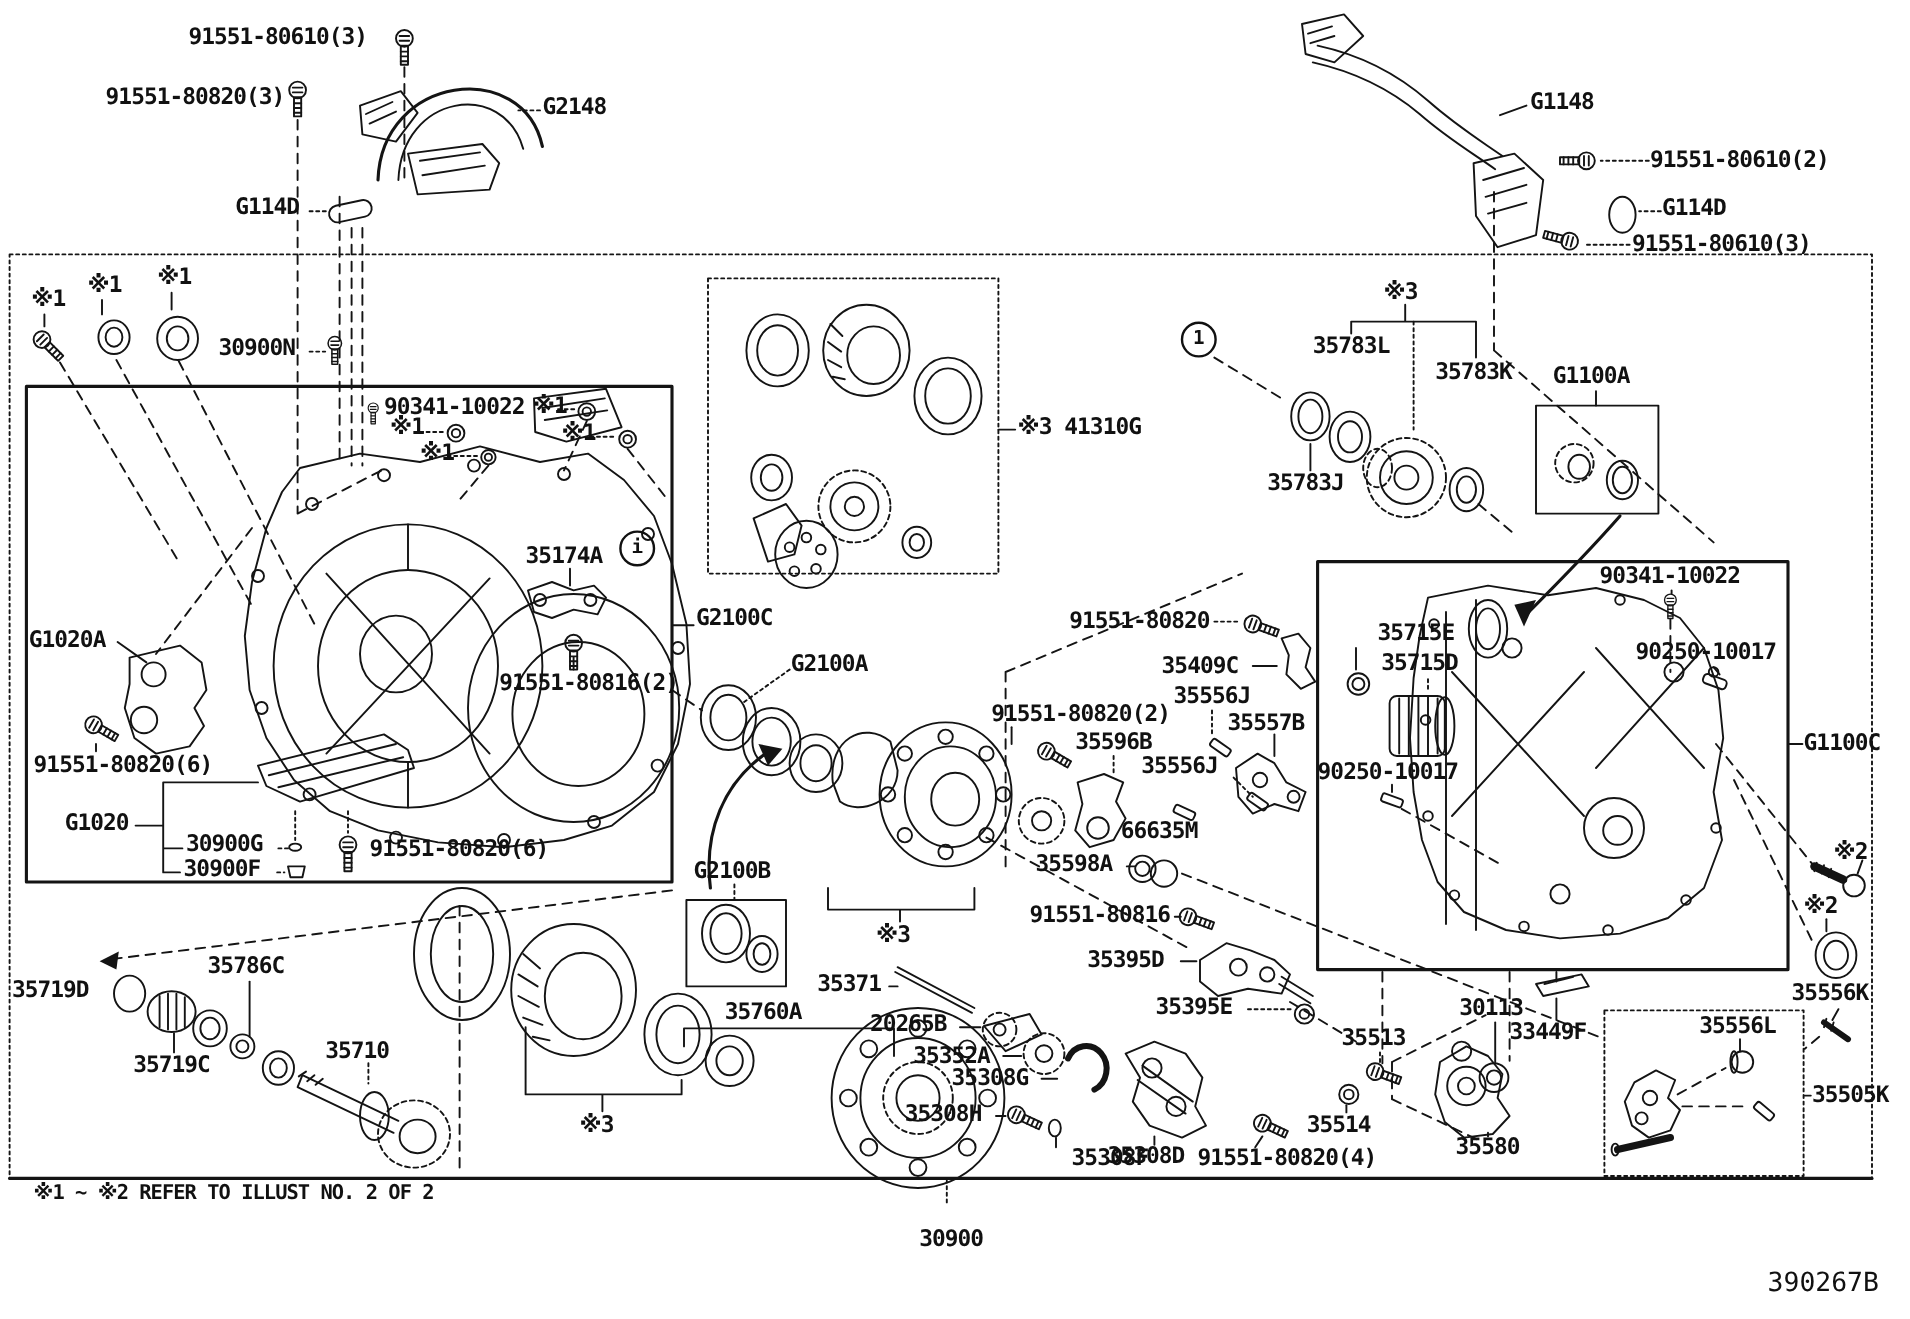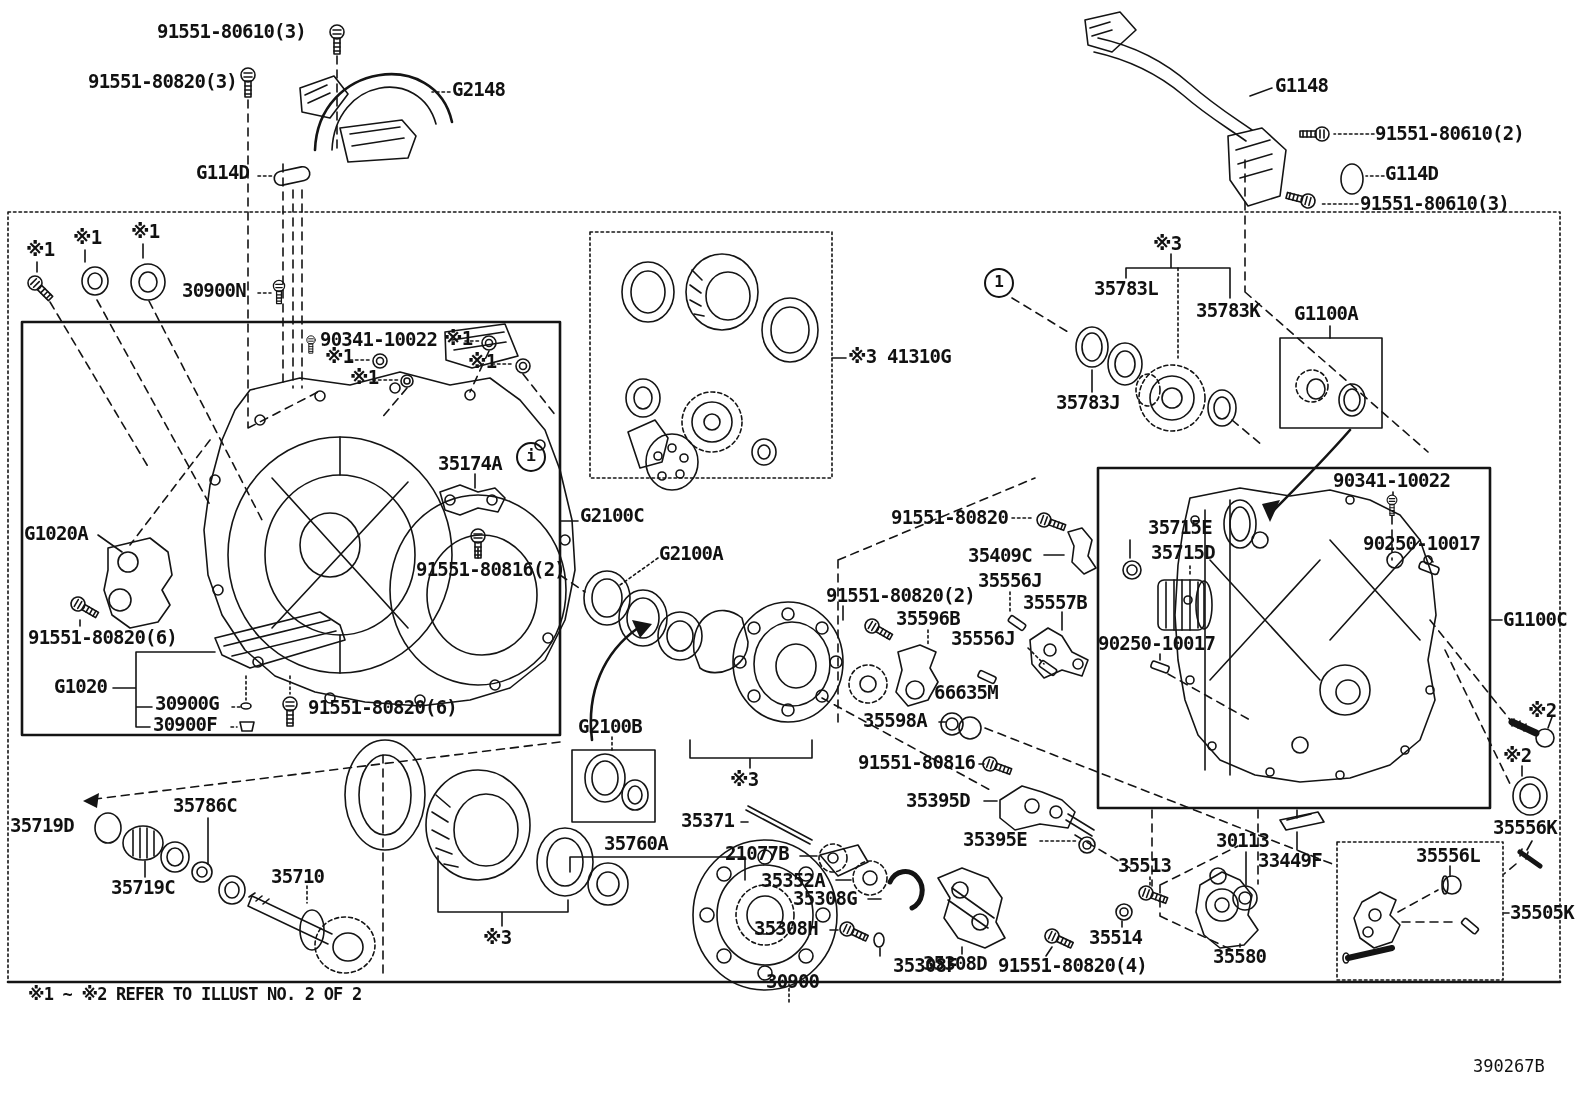--- a/index.html
+++ b/index.html
@@ -3,21 +3,21 @@
 <meta charset="utf-8">
 <title>Transaxle Parts Diagram</title>
 <style>
   html,body{margin:0;padding:0;background:#fff;}
   #stage{position:relative;width:1592px;height:1099px;background:#fff;overflow:hidden;
          font-family:"DejaVu Sans Mono","DejaVu Sans",monospace;color:#111;}
   #art{position:absolute;left:0;top:0;width:1592px;height:1099px;}
   .lbl{position:absolute;font:700 19px/1.05 "DejaVu Sans Mono","DejaVu Sans",monospace;
        letter-spacing:-0.8px;color:#111;white-space:nowrap;}
   .small{font-size:17px;font-weight:700;}
-  .plain{font-weight:400;font-size:17px;letter-spacing:0;}
+  .plain{font-weight:400;font-size:22px;letter-spacing:0;}
   .circ{position:absolute;width:26px;height:26px;border:2.2px solid #111;border-radius:50%;
         text-align:center;font:700 16px/24px "DejaVu Sans Mono","DejaVu Sans",monospace;color:#111;}
   
   .s{fill:none;stroke:#141414;stroke-width:1.6;stroke-linecap:round;stroke-linejoin:round;}
   .w{stroke-width:2.6;}
   .sd{stroke-dasharray:8 6;}
   .dt{stroke-dasharray:2.5 3;}
   .fill{fill:#141414;stroke:none;}
   .teeth{stroke-dasharray:4 3;}
 </style>
@@ -488,28 +488,28 @@
   <div class="lbl" style="left:308px;top:698px">91551-80820(6)</div>
   <div class="lbl" style="left:416px;top:560px">91551-80816(2)</div>
   <div class="lbl" style="left:580px;top:506px">G2100C</div>
   <div class="lbl" style="left:659px;top:544px">G2100A</div>
   <div class="lbl" style="left:578px;top:717px">G2100B</div>
   <div class="lbl" style="left:848px;top:347px">※3 41310G</div>
   <div class="lbl" style="left:730px;top:770px">※3</div>
   <div class="lbl" style="left:483px;top:928px">※3</div>
   <div class="lbl" style="left:604px;top:834px">35760A</div>
   <div class="lbl" style="left:681px;top:811px">35371</div>
-  <div class="lbl" style="left:725px;top:844px">21077B</div>
+  <div class="lbl" style="left:725px;top:844px">20265B</div>
   <div class="lbl" style="left:761px;top:871px">35352A</div>
   <div class="lbl" style="left:793px;top:889px">35308G</div>
   <div class="lbl" style="left:754px;top:919px">35308H</div>
   <div class="lbl" style="left:893px;top:956px">35308F</div>
   <div class="lbl" style="left:923px;top:954px">35308D</div>
   <div class="lbl" style="left:998px;top:956px">91551-80820(4)</div>
-  <div class="lbl" style="left:766px;top:972px">30900</div>
+  <div class="lbl" style="left:766px;top:1023px">30900</div>
   <div class="lbl" style="left:10px;top:816px">35719D</div>
   <div class="lbl" style="left:173px;top:796px">35786C</div>
   <div class="lbl" style="left:111px;top:878px">35719C</div>
   <div class="lbl" style="left:271px;top:867px">35710</div>
   <div class="lbl" style="left:891px;top:508px">91551-80820</div>
   <div class="lbl" style="left:968px;top:546px">35409C</div>
   <div class="lbl" style="left:978px;top:571px">35556J</div>
   <div class="lbl" style="left:1023px;top:593px">35557B</div>
   <div class="lbl" style="left:826px;top:586px">91551-80820(2)</div>
   <div class="lbl" style="left:896px;top:609px">35596B</div>

